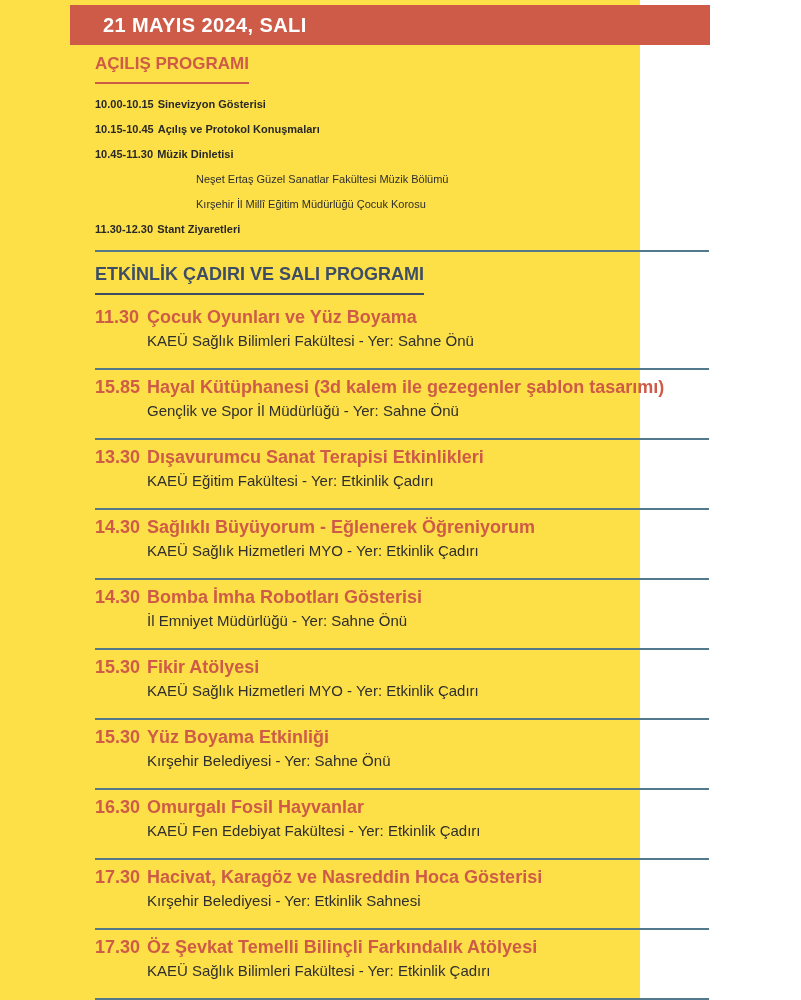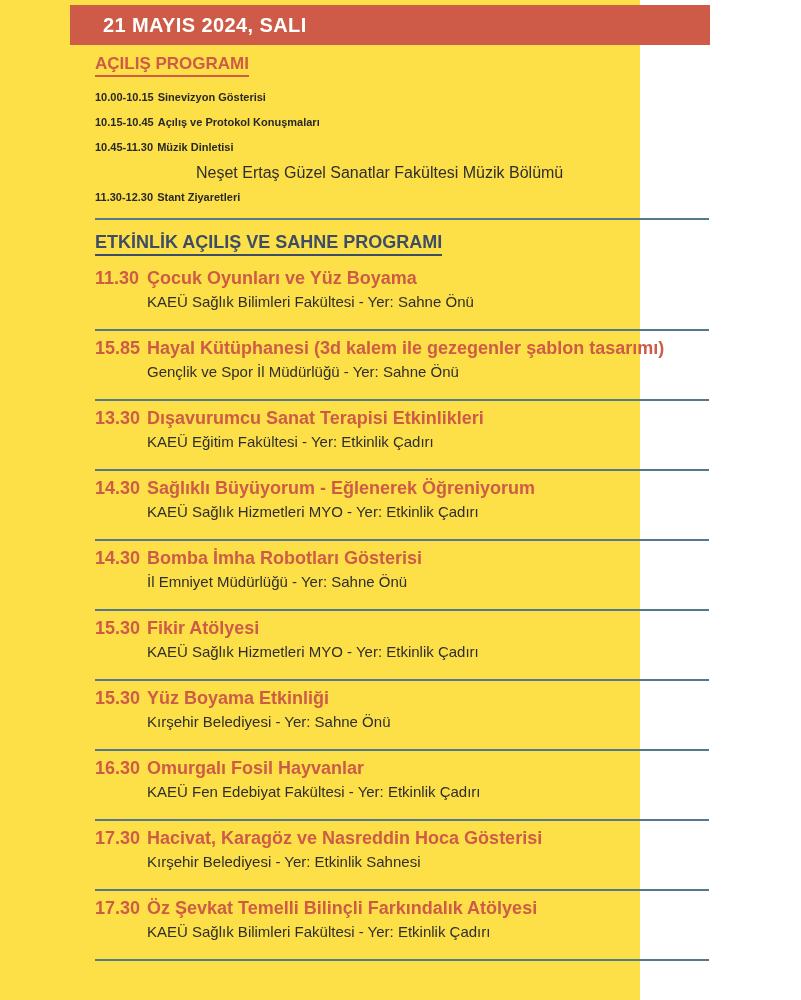--- a/index.html
+++ b/index.html
@@ -16,25 +16,25 @@
     font-family:"Liberation Sans","DejaVu Sans",sans-serif;
   }
   .page{position:relative;width:640px;height:1000px;background:#fde047;}
   .banner{
     position:absolute;left:70px;top:5px;width:640px;height:40px;
     background:var(--red);color:#ffffff;font-size:20px;font-weight:bold;
     line-height:40px;padding-left:33px;letter-spacing:.4px;
   }
   .content{position:absolute;left:95px;top:54px;width:614px;}
   .sec-title{font-weight:bold;margin:0;}
-  .sec-title .u{display:inline-block;border-bottom:2px solid currentColor;padding-bottom:1px;}
+  .sec-title .u{display:inline-block;border-bottom:2px solid currentColor;padding-bottom:8px;}
   .opening-title{color:var(--red);font-size:17px;line-height:20px;margin-bottom:8px;}
   .sched{font-size:11px;font-weight:bold;color:var(--dark);line-height:25px;white-space:nowrap;}
   .sched .t{margin-right:4px;}
-  .sub{font-size:16px;font-weight:normal;color:var(--dark2);line-height:25px;margin-left:101px;white-space:nowrap;}
+  .sub{font-size:11px;font-weight:normal;color:var(--dark2);line-height:25px;margin-left:101px;white-space:nowrap;}
   .divider{height:2px;background:var(--divider);margin:8px 0 11px;}
   .events-title{color:var(--navy);font-size:18px;line-height:22px;margin:0 0 10px;}
   .event-head{display:flex;font-size:18px;font-weight:bold;color:var(--red);line-height:24px;white-space:nowrap;}
   .event-time{width:52px;flex:none;}
   .event-org{font-size:15px;font-weight:normal;color:var(--dark2);line-height:24px;margin-left:52px;white-space:nowrap;}
   .event .divider{margin:15px 0 5px;}
 </style>
 </head>
 <body>
 
@@ -52,29 +52,30 @@
       <div class="sched">
         <span class="t">10.00-10.15</span><span>Sinevizyon Gösterisi</span>
       </div>
       <div class="sched">
         <span class="t">10.15-10.45</span><span>Açılış ve Protokol Konuşmaları</span>
       </div>
       <div class="sched">
         <span class="t">10.45-11.30</span><span>Müzik Dinletisi</span>
       </div>
       <div class="sub">Neşet Ertaş Güzel Sanatlar Fakültesi Müzik Bölümü</div>
+      <div class="sub">Kırşehir İl Millî Eğitim Müdürlüğü Çocuk Korosu</div>
       <div class="sched">
         <span class="t">11.30-12.30</span><span>Stant Ziyaretleri</span>
       </div>
     </div>
 
     <div class="divider"></div>
 
     <div>
-      <h2 class="sec-title events-title"><span class="u">ETKİNLİK AÇILIŞ VE SAHNE PROGRAMI</span></h2>
+      <h2 class="sec-title events-title"><span class="u">ETKİNLİK ÇADIRI VE SALI PROGRAMI</span></h2>
 
       <div class="event">
         <div class="event-head">
           <span class="event-time">11.30</span>
           <span class="event-title">Çocuk Oyunları ve Yüz Boyama</span>
         </div>
         <div class="event-org">KAEÜ Sağlık Bilimleri Fakültesi - Yer: Sahne Önü</div>
         <div class="divider"></div>
       </div>
 

